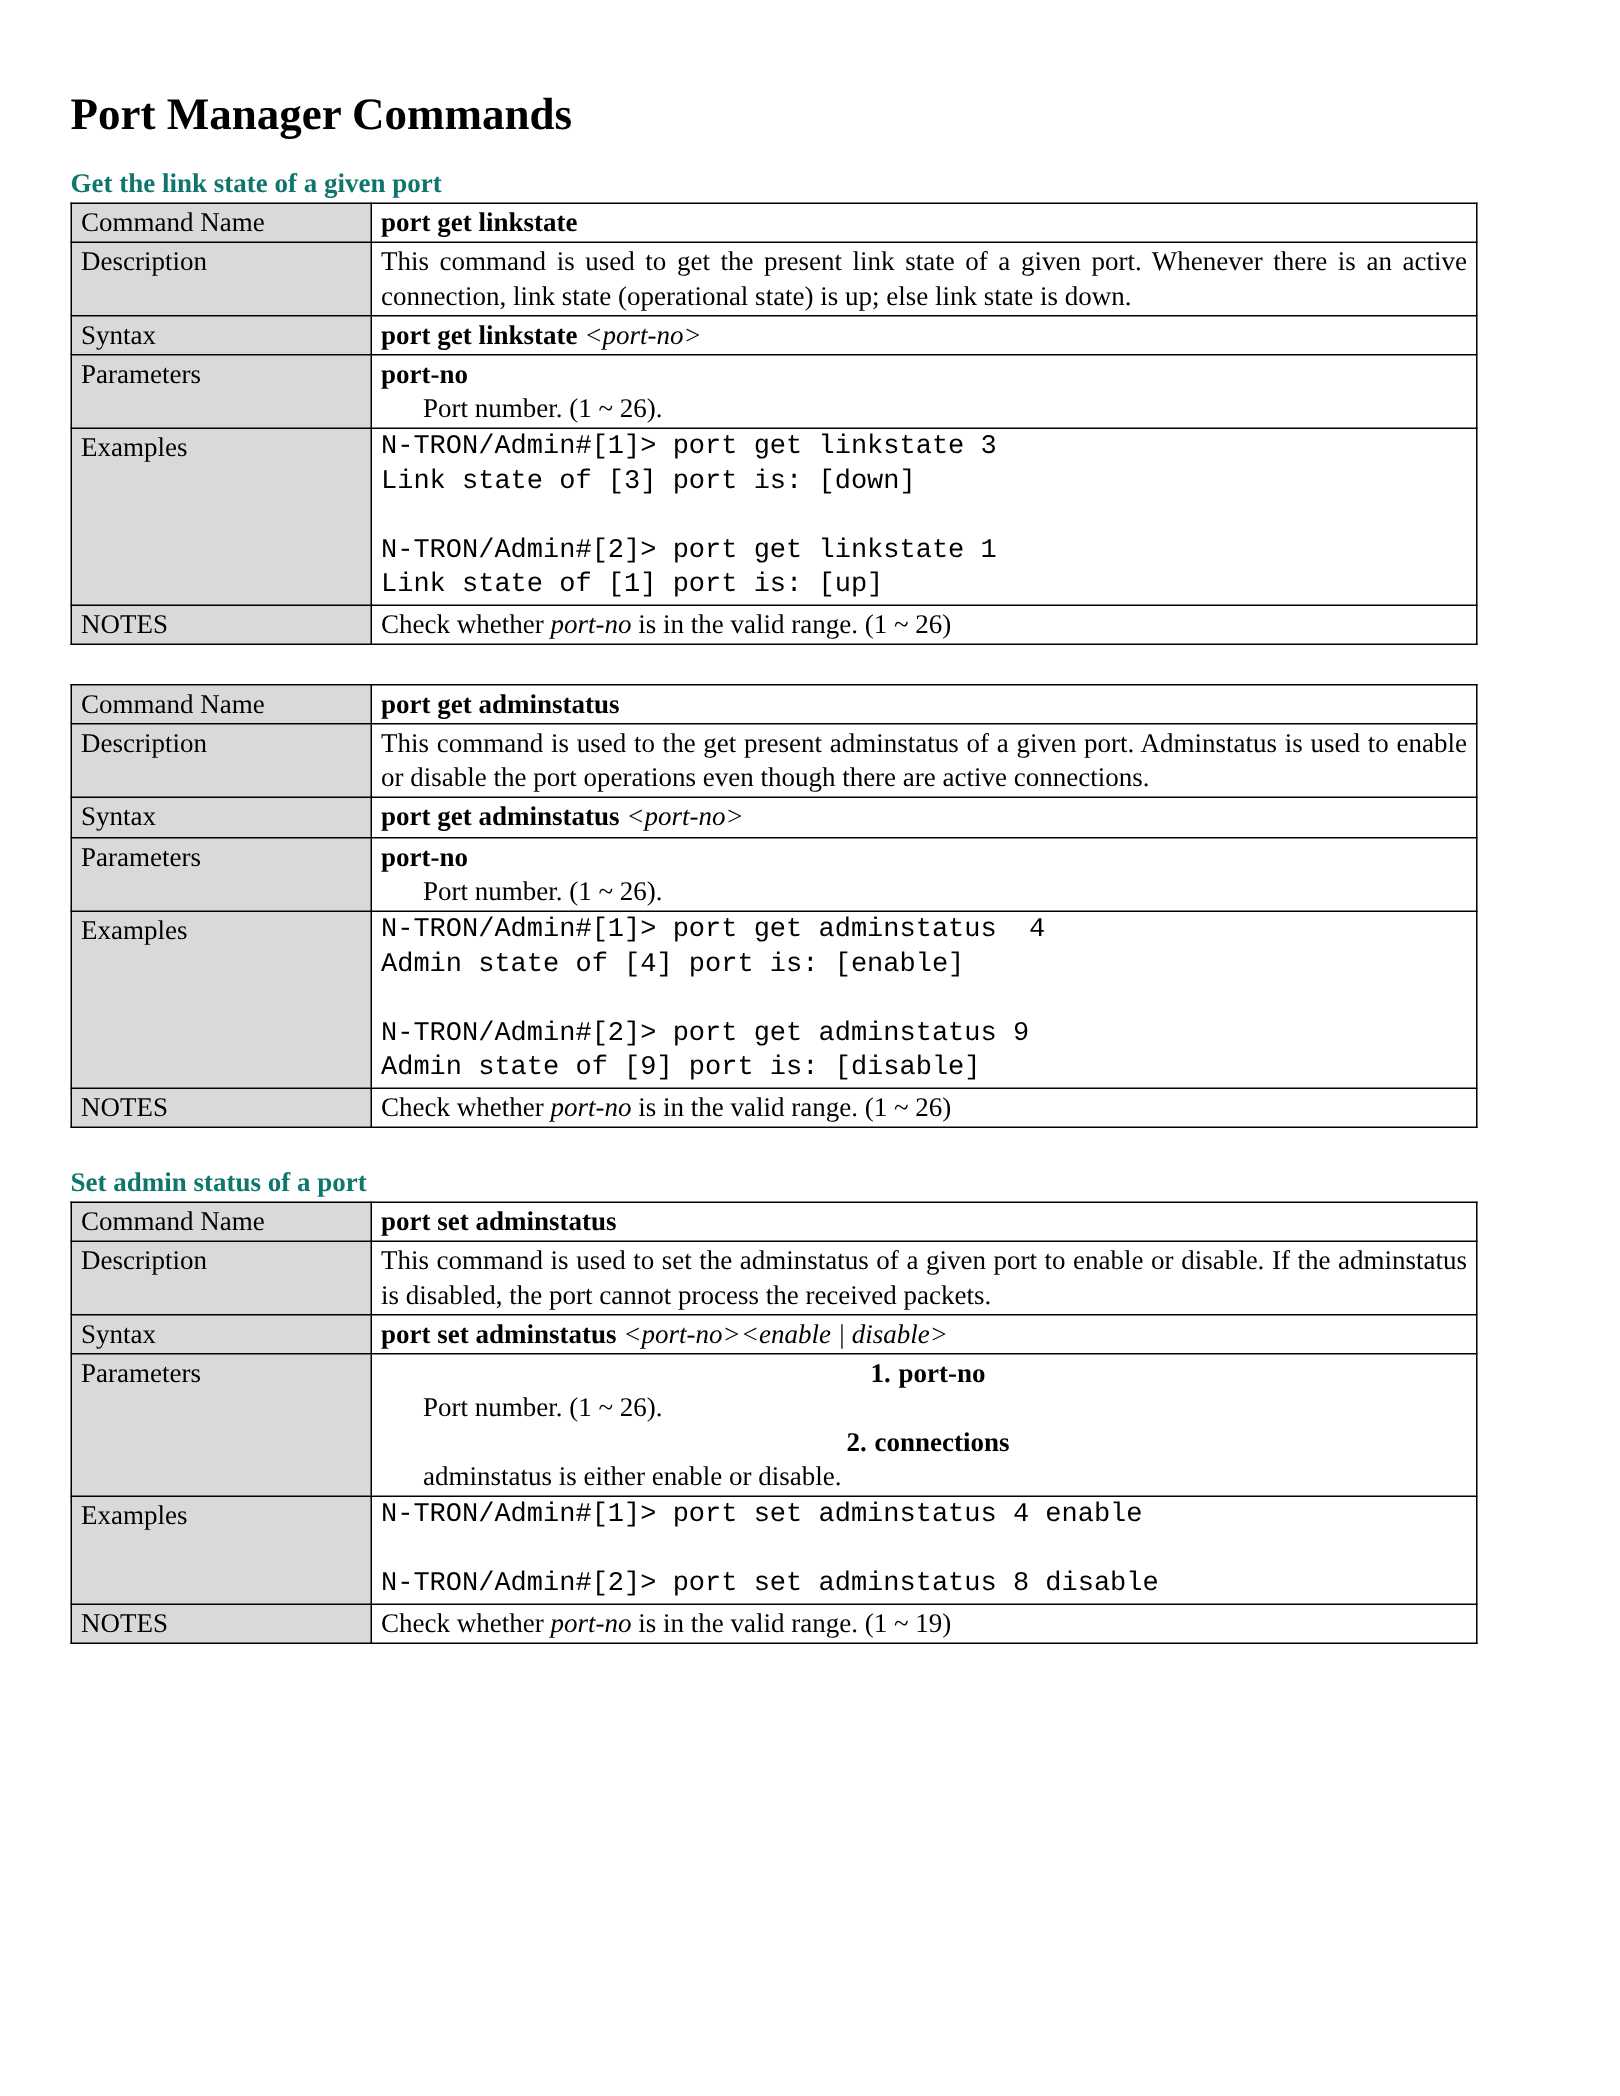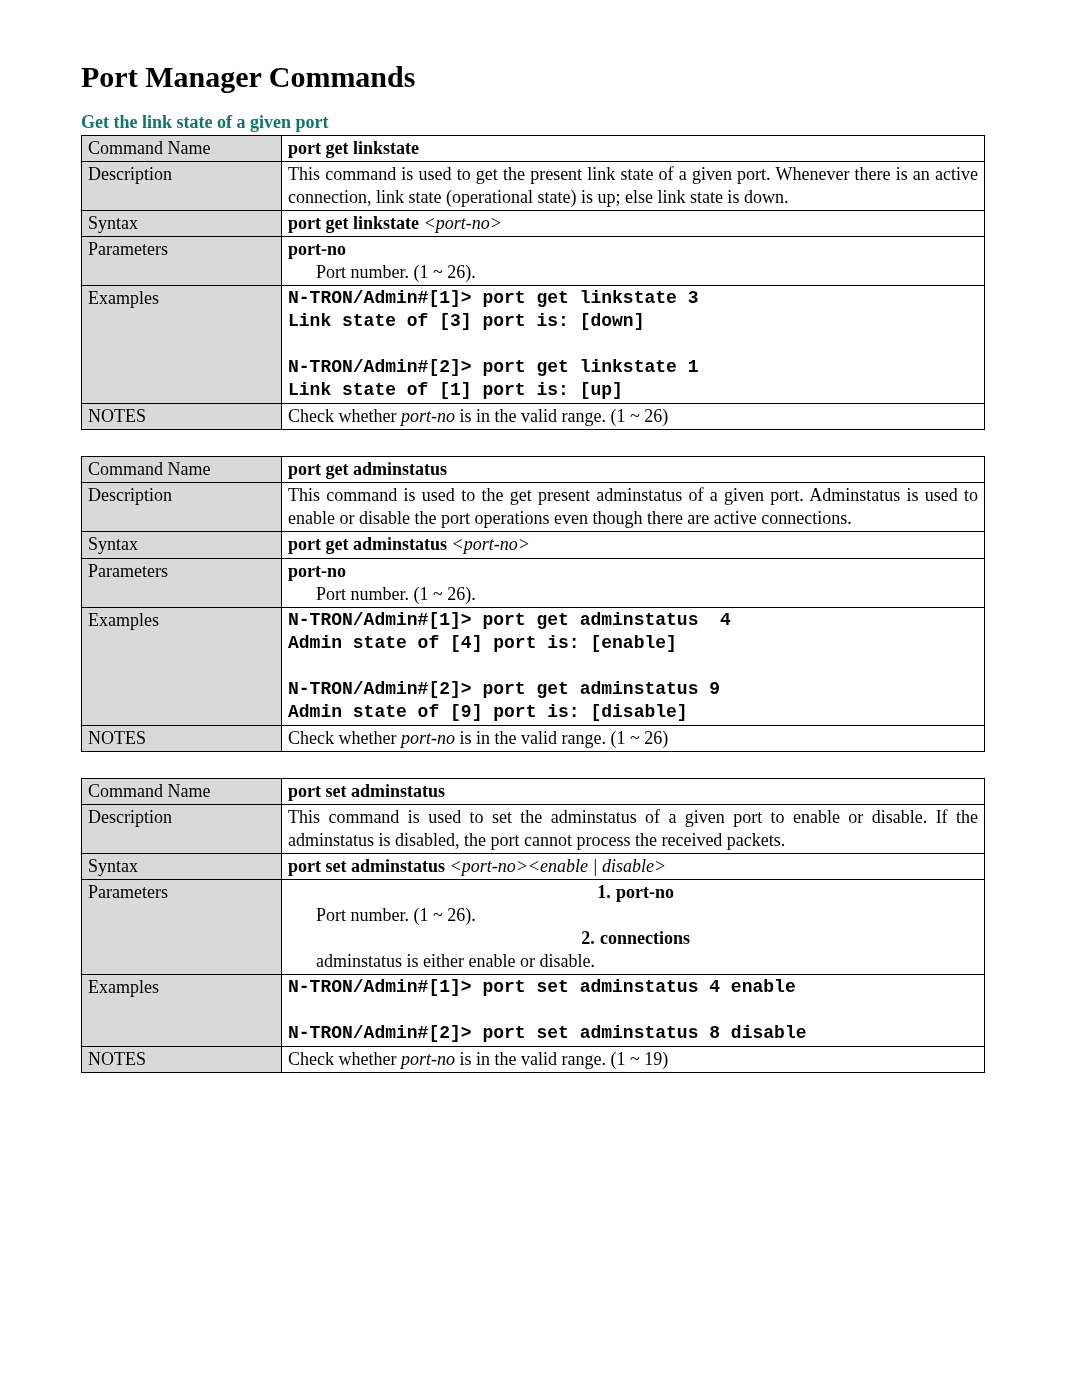--- a/index.html
+++ b/index.html
@@ -6,21 +6,21 @@
     font-family: "Times New Roman", Times, serif;
     font-size: 18px;
     color: #000;
     background: #fff;
     margin: 0;
     padding: 0;
   }
   .page {
     width: 1080px;
     min-height: 1397px;
-    padding: 60px 95px 40px 81px;
+    padding: 60px 95px 40px 47px;
     box-sizing: border-box;
     position: relative;
   }
   h1.page-title {
     font-size: 30px;
     font-weight: bold;
     margin: 0 0 18px 0;
   }
   .section-link {
     color: #0f766e;
@@ -43,21 +43,20 @@
   }
   .cmd-table col.label { width: 200px; }
   .cmd-table td.label { background: #d9d9d9; }
   .bold { font-weight: bold; }
   .italic { font-style: italic; }
   .mono {
     font-family: "Courier New", Courier, monospace;
     font-size: 16.5px;
     white-space: pre;
     line-height: 1.25;
-    font-weight: bold;
   }
   .justify { text-align: justify; }
   .param-indent { padding-left: 28px; display:block; }
   .list-line { display:block;text-align:center; }
   .list-num { font-weight: bold; display:inline-block; width:24px; }
   .list-term { font-weight: bold; }
   .footer {
     position: absolute;
     bottom: 40px;
     left: 100px;
@@ -148,20 +147,21 @@
 N-TRON/Admin#[2]&gt; port get adminstatus 9
 Admin state of [9] port is: [disable]</td>
     </tr>
     <tr>
       <td class="label">NOTES</td>
       <td><span>Check whether </span><span class="italic">port-no</span><span> is in the valid range. (1 ~ 26)</span></td>
     </tr>
   </tbody>
     </table>
 
+  <div class="section-link">Set admin status of a port</div>
   <table class="cmd-table">
     <colgroup>
         <col class="label">
         <col>
       </colgroup>
     <tbody>
         <tr>
       <td class="label">Command Name</td>
       <td class="bold">port set adminstatus</td>
     </tr>

